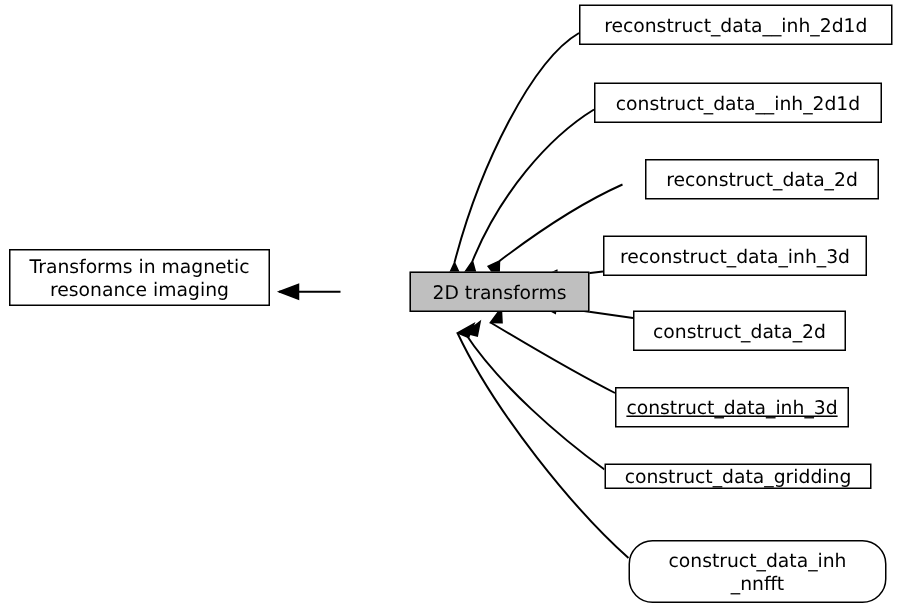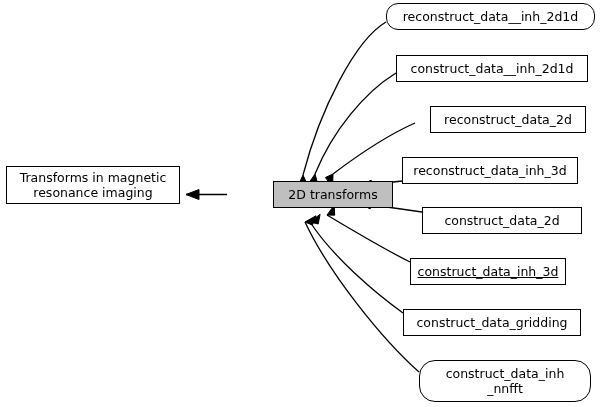--- a/index.html
+++ b/index.html
@@ -86,24 +86,24 @@
       <g>
         <path d="M 419,372 C 383,340 330,275 305,222" fill="none" stroke="#000000" stroke-width="1.3"></path>
         <path d="M 305,222 L 316,215.8 L 312.4,225 Z" fill="#000000" stroke="#000000" stroke-width="1"></path>
       </g>
     </svg>
 
   <div id="nodes">
       <div class="node" style="left: 6px; top: 166px; width: 174px; height: 38px;"><span class="node-label">Transforms in magnetic
 resonance imaging</span></div>
       <div class="node highlight" style="left: 227px; top: 181px; width: 120px; height: 27px; margin-left: 46px;"><span class="node-label">2D transforms</span></div>
-      <div class="node" style="left: 386px; top: 3px; width: 209px; height: 27px; border-radius: 12px;"><span class="node-label">reconstruct_data__inh_2d1d</span></div>
+      <div class="node" style="left: 386px; top: 3px; width: 209px; height: 27px;"><span class="node-label">reconstruct_data__inh_2d1d</span></div>
       <div class="node" style="left: 396px; top: 55px; width: 192px; height: 27px;"><span class="node-label">construct_data__inh_2d1d</span></div>
       <div class="node" style="left: 430px; top: 106px; width: 156px; height: 27px;"><span class="node-label">reconstruct_data_2d</span></div>
       <div class="node" style="left: 402px; top: 157px; width: 176px; height: 27px;"><span class="node-label">reconstruct_data_inh_3d</span></div>
-      <div class="node" style="left: 422px; top: 207px; width: 160px; height: 27px;"><span class="node-label">construct_data_2d</span></div>
+      <div class="node" style="left: 422px; top: 207px; width: 142px; height: 27px;"><span class="node-label">construct_data_2d</span></div>
       <div class="node" style="left: 410px; top: 258px; width: 156px; height: 27px; text-decoration: underline;"><span class="node-label">construct_data_inh_3d</span></div>
-      <div class="node" style="left: 403px; top: 309px; width: 178px; height: 27px;"><span class="node-label">construct_data_gridding</span></div>
+      <div class="node" style="left: 403px; top: 309px; width: 178px; height: 17px;"><span class="node-label">construct_data_gridding</span></div>
       <div class="node" style="left: 419px; top: 360px; width: 172px; height: 42px; border-radius: 16px;"><span class="node-label">construct_data_inh
 _nnfft</span></div>
     </div>
 
 </div>
 
 </body></html>

